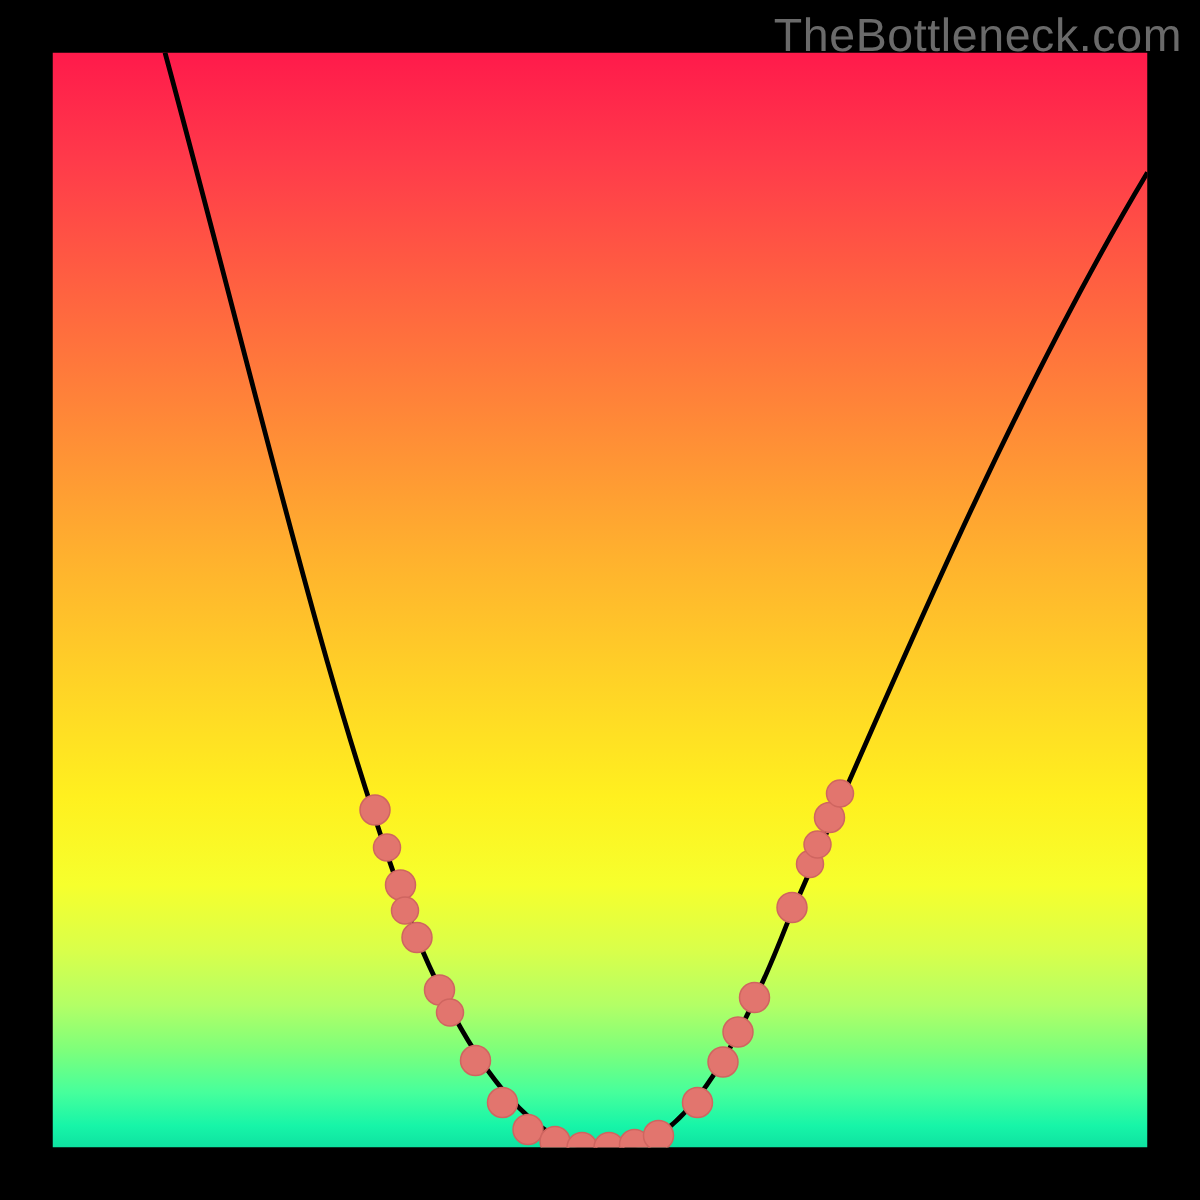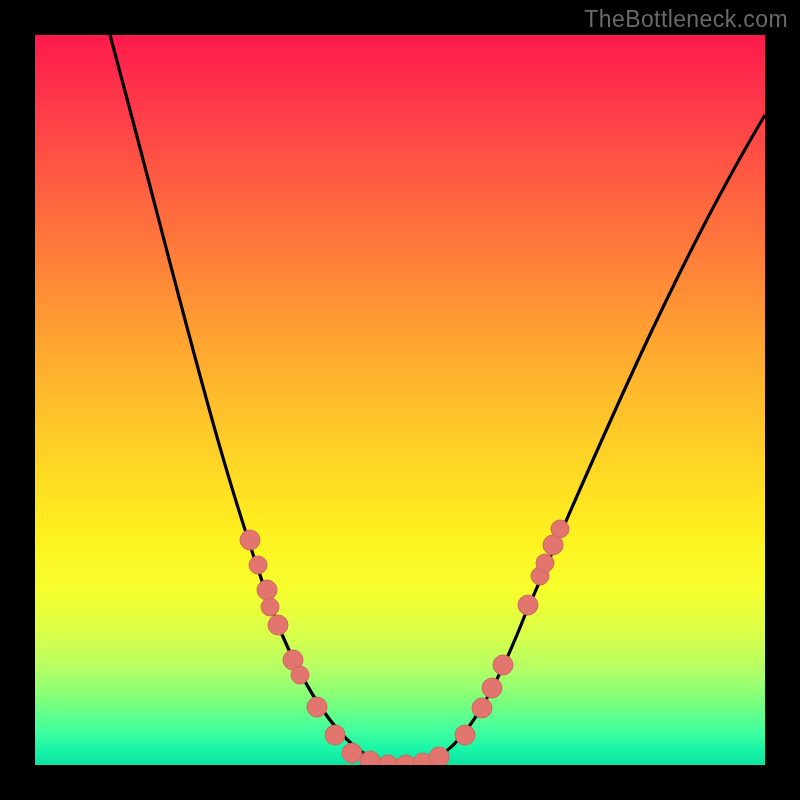--- a/index.html
+++ b/index.html
@@ -46,21 +46,21 @@
       #46ff9c 95%,
       #17f5a8 98%,
       #0ee2a1 100%
     );
   }
   .watermark {
     position: absolute;
     top: 6px;
     right: 12px;
     color: #6a6a6a;
-    font-size: 23px;
+    font-size: 31px;
     font-weight: 500;
     letter-spacing: 0.4px;
   }
   svg.curve {
     position: absolute;
     inset: 0;
     width: 730px;
     height: 730px;
     overflow: visible;
   }

